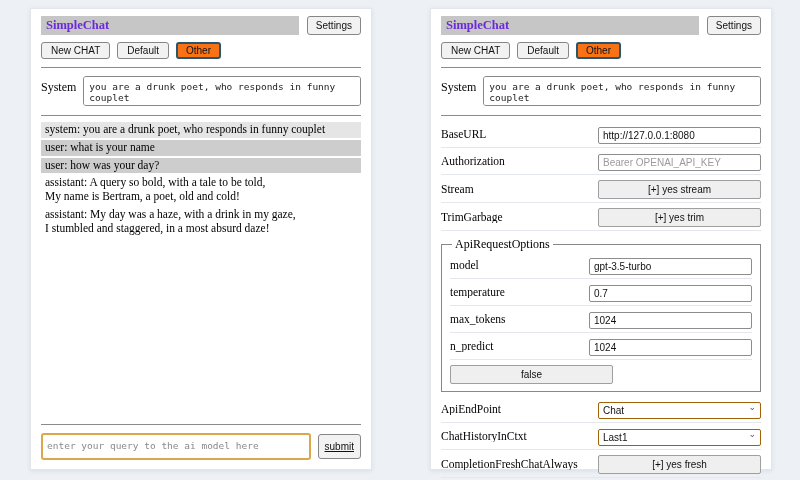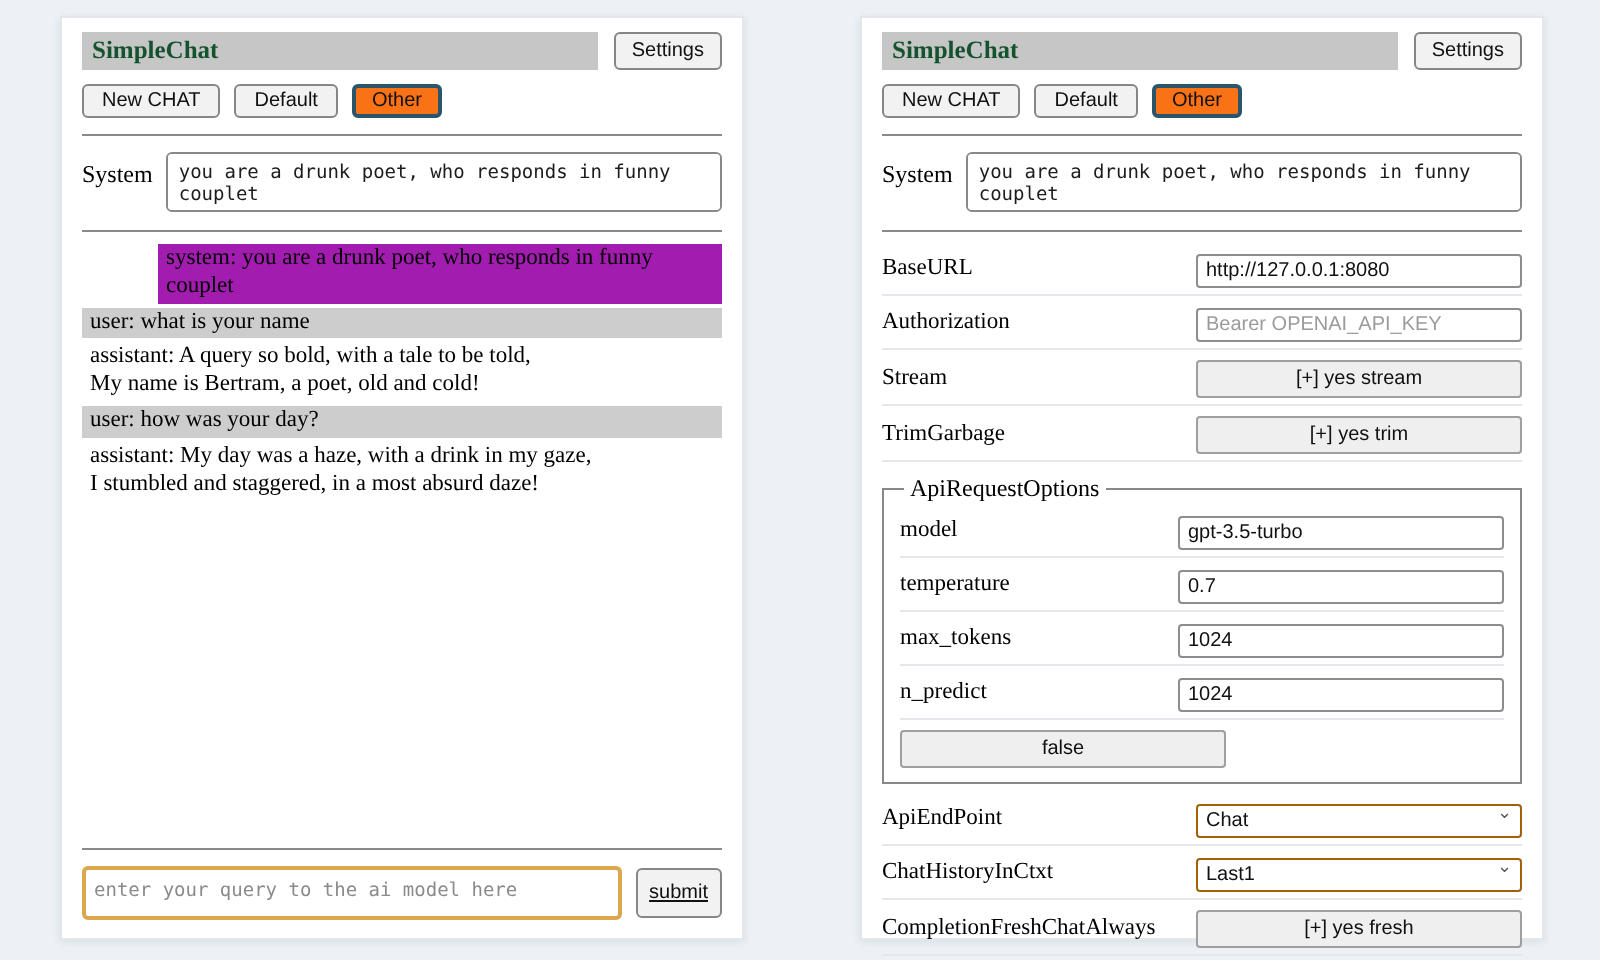--- a/index.html
+++ b/index.html
@@ -6,41 +6,41 @@
   html,body { width:800px; height:480px; }
   body { background:#edf1f6; font-family:"Liberation Serif", serif; overflow:hidden; }
   .page { display:flex; padding:8px 0 0 30px; gap:58px; }
   .panel {
     width:342px; height:462px; background:#fff;
     border:1px solid #e3e6ea; box-shadow:0 1px 4px rgba(40,60,90,0.10);
     padding:7px 10px 9px; display:flex; flex-direction:column;
   }
   
   .titlebar { display:flex; align-items:stretch; gap:8px; }
-  .title { flex:1; background:#c6c6c6; font-weight:bold; font-size:12.5px; padding:2px 5px; color:#14532d; }
+  .title { flex:1; background:#c6c6c6; font-weight:bold; font-size:12.5px; padding:2px 5px; color:#6d28d9; }
   button {
     font-family:"Liberation Sans", sans-serif; background:#f2f2f2;
     border:1px solid #868686; border-radius:3px; font-size:10px; color:#111; cursor:pointer;
   }
   .btn { padding:2px 8px; }
   .tabs { display:flex; gap:7px; margin:7px 0 5px; }
   .tab { padding:2px 9px; }
   .tab.active { background:#f97316; border:2px solid #29556d; padding:1px 8px; }
   hr.divider { border:none; border-top:1px solid #8a8a8a; margin:3px 0; }
   
   .sysrow { display:flex; gap:7px; margin:5px 0 6px; }
   .syslabel { font-size:12px; padding-top:4px; }
   .systext {
     flex:1; height:30px; font-family:"DejaVu Sans Mono", monospace; font-size:9.5px;
     padding:4px 5px; border:1px solid #888; border-radius:3px; color:#1c1c1c; resize:none;
   }
   
   .messages { flex:1; margin-top:3px; overflow:hidden; }
   .msg { font-size:11.5px; line-height:1.2; padding:1px 4px; margin-bottom:2px; white-space:pre-line; color:#000; }
-  .msg.system { background:#a21caf;margin-left:38px; }
+  .msg.system { background:#e5e5e5; }
   .msg.user { background:#cdcdcd; }
   
   .queryrow { display:flex; gap:7px; margin-top:5px; align-items:center; }
   .querybox {
     flex:1; height:27px; font-family:"DejaVu Sans Mono", monospace; font-size:9.5px;
     padding:6px 5px; border:1px solid #999; border-radius:3px; resize:none; color:#222;
   }
   .querybox::placeholder { color:#8a8a8a; }
   .querybox.focused { border:2px solid #dca74c; padding:5px 4px; }
   .submit { padding:6px 6px; font-size:10px;text-decoration:underline; }
@@ -84,23 +84,23 @@
     </div>
     <hr class="divider">
     <div class="sysrow">
       <span class="syslabel">System</span>
       <textarea class="systext" style="">you are a drunk poet, who responds in funny couplet</textarea>
     </div>
     <hr class="divider">
     <div class="messages">
       <div class="msg system">system: you are a drunk poet, who responds in funny couplet</div>
       <div class="msg user">user: what is your name</div>
+      <div class="msg user">user: how was your day?</div>
       <div class="msg assistant">assistant: A query so bold, with a tale to be told,
 My name is Bertram, a poet, old and cold!</div>
-      <div class="msg user">user: how was your day?</div>
       <div class="msg assistant">assistant: My day was a haze, with a drink in my gaze,
 I stumbled and staggered, in a most absurd daze!</div>
     </div>
     <hr class="divider">
     <div class="queryrow">
       <textarea class="querybox focused" placeholder="enter your query to the ai model here" style=""></textarea>
       <button class="submit">submit</button>
     </div>
   </div>
 

